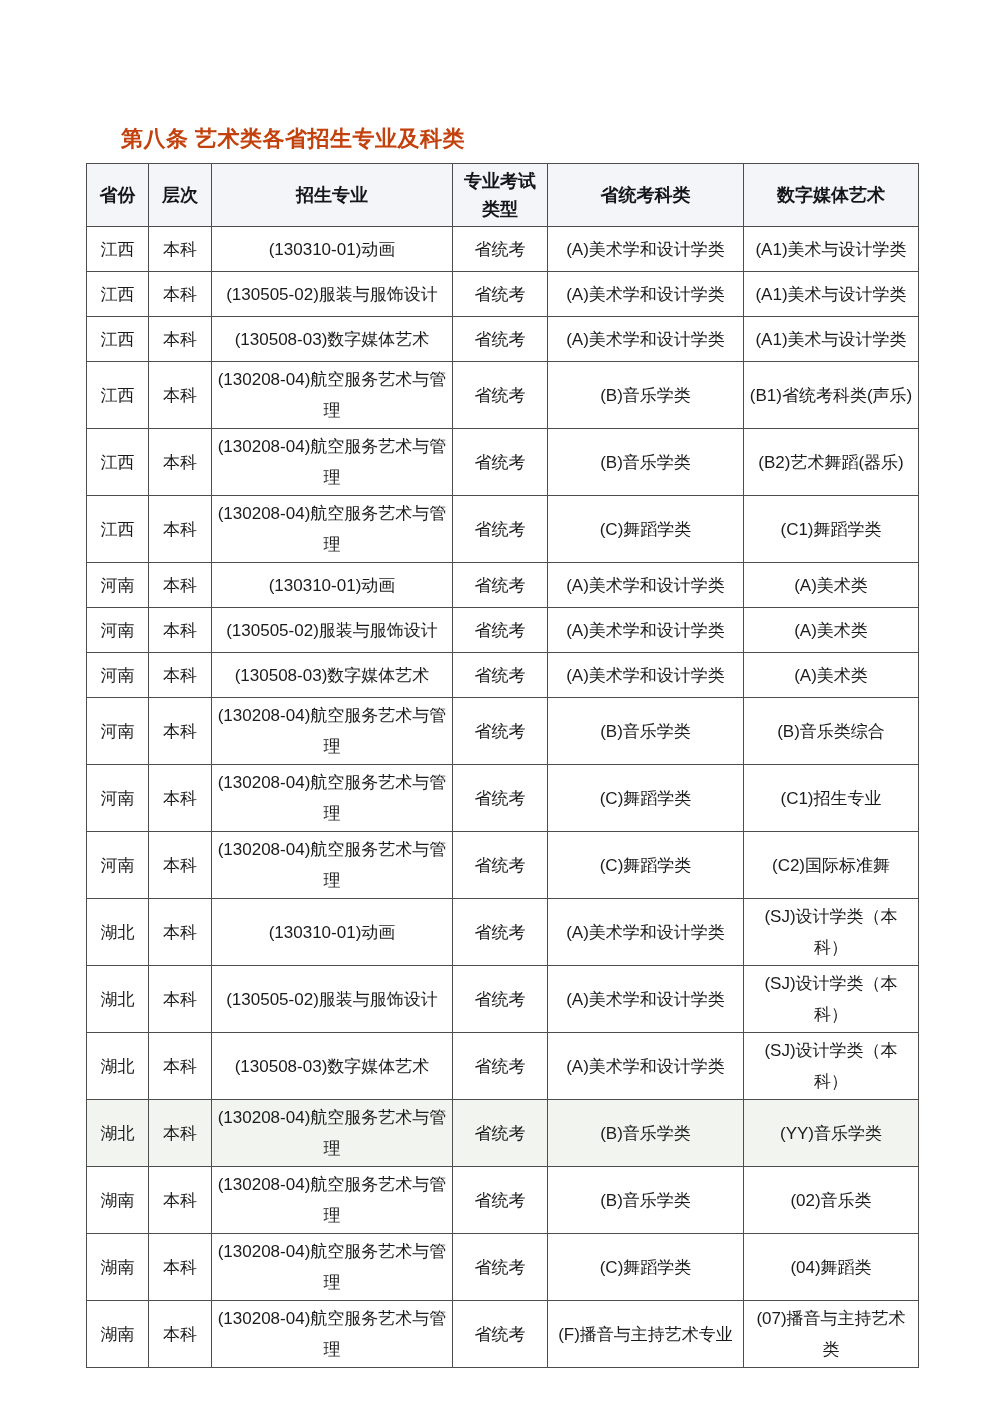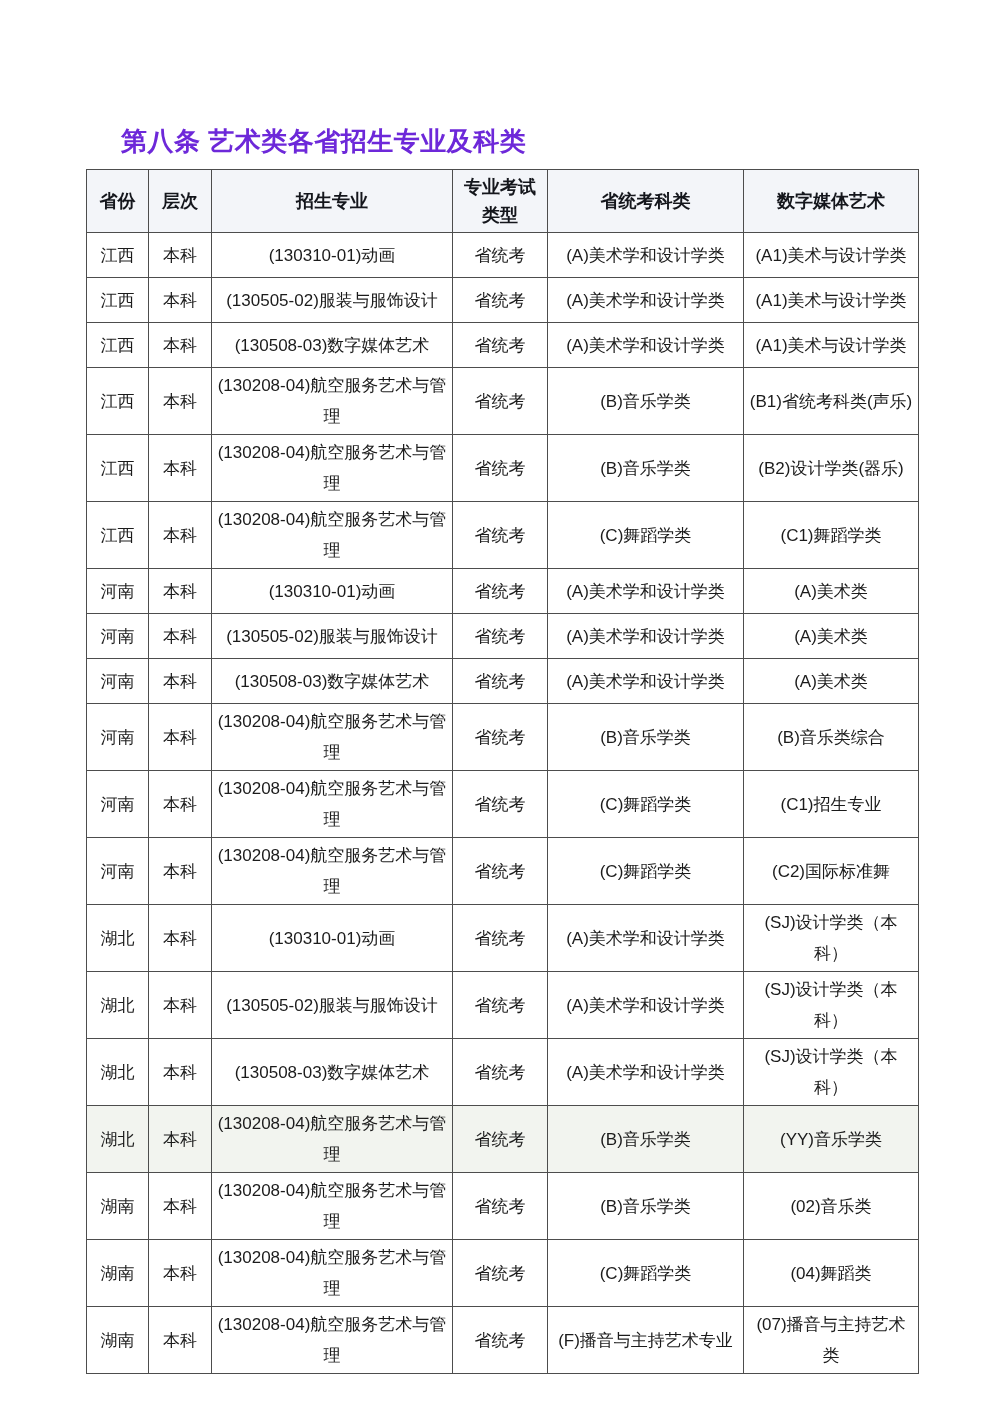--- a/index.html
+++ b/index.html
@@ -14,30 +14,30 @@
     width: 1008px;
     height: 1415px;
     background: #ffffff;
     overflow: hidden;
   }
   .doc-title {
     position: absolute;
     left: 121px;
     top: 124px;
     margin: 0;
-    font-size: 26px;
+    font-size: 22px;
     font-weight: bold;
     letter-spacing: 0.5px;
-    color: #6d28d9;
+    color: #c2410c;
     white-space: nowrap;
   }
   table.admissions {
     position: absolute;
     left: 86px;
-    top: 169px;
+    top: 163px;
     width: 832px;
     border-collapse: collapse;
     table-layout: fixed;
     background: #ffffff;
   }
   table.admissions th,
   table.admissions td {
     border: 1px solid #4d4d4d;
     text-align: center;
     vertical-align: middle;
@@ -123,21 +123,21 @@
           <td>省统考</td>
           <td>(B)音乐学类</td>
           <td>(B1)省统考科类(声乐)</td>
         </tr>
         <tr>
           <td>江西</td>
           <td>本科</td>
           <td>(130208-04)航空服务艺术与管理</td>
           <td>省统考</td>
           <td>(B)音乐学类</td>
-          <td>(B2)设计学类(器乐)</td>
+          <td>(B2)艺术舞蹈(器乐)</td>
         </tr>
         <tr>
           <td>江西</td>
           <td>本科</td>
           <td>(130208-04)航空服务艺术与管理</td>
           <td>省统考</td>
           <td>(C)舞蹈学类</td>
           <td>(C1)舞蹈学类</td>
         </tr>
         <tr>

